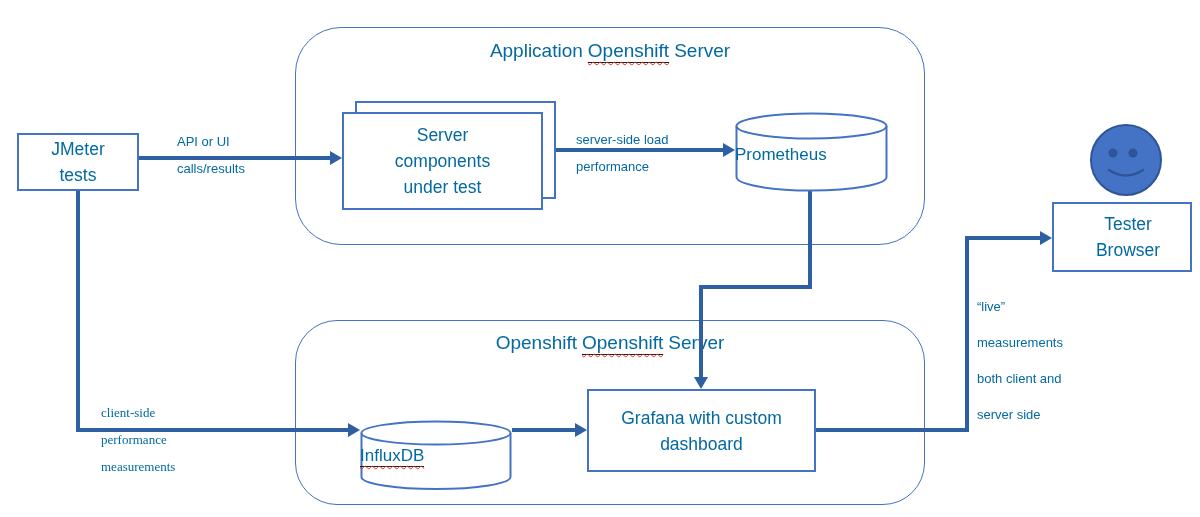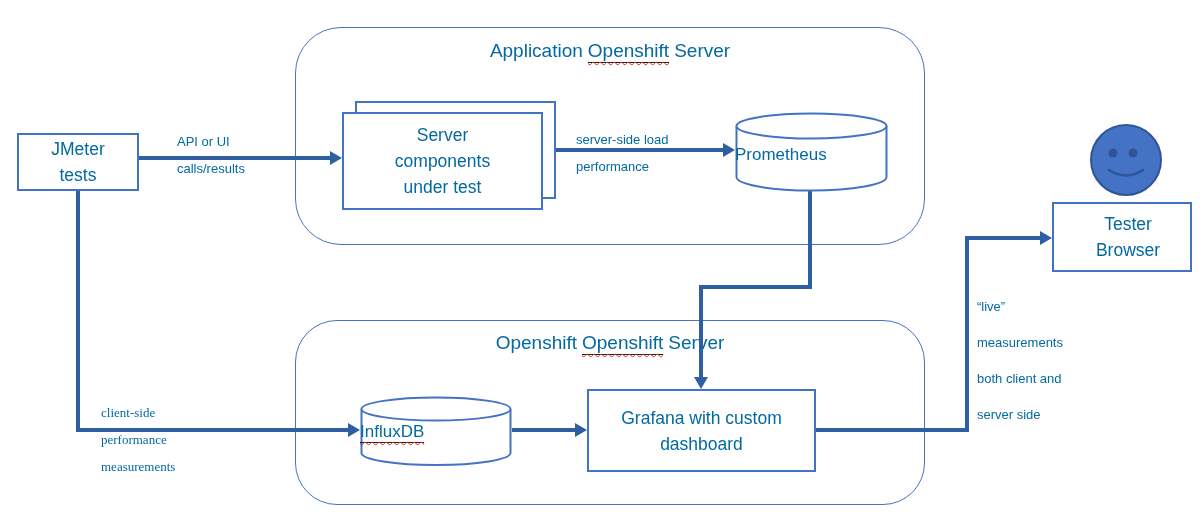--- a/index.html
+++ b/index.html
@@ -107,21 +107,21 @@
 under test</div>
 
   <div class="cylinder" style="left:735px;top:112px;width:153px;height:80px;">
     <svg width="153" height="80" viewBox="0 0 153 80">
       <path d="M1.5 14 L1.5 65 A75 13.5 0 0 0 151.5 65 L151.5 14" fill="#ffffff" stroke="#4472C4" stroke-width="2"></path>
       <ellipse cx="76.5" cy="14" rx="75" ry="12.5" fill="#ffffff" stroke="#4472C4" stroke-width="2"></ellipse>
     </svg>
     <div class="cyl-label" style="top:33px;">Prometheus</div>
   </div>
 
-  <div class="cylinder" style="left:360px;top:396px;width:139px;height:71px;">
+  <div class="cylinder" style="left:360px;top:420px;width:139px;height:71px;">
     <svg width="152" height="71" viewBox="0 0 152 71">
       <path d="M1.5 13 L1.5 57 A74.5 12 0 0 0 150.5 57 L150.5 13" fill="#ffffff" stroke="#4472C4" stroke-width="2"></path>
       <ellipse cx="76" cy="13" rx="74.5" ry="11.5" fill="#ffffff" stroke="#4472C4" stroke-width="2"></ellipse>
     </svg>
     <div class="cyl-label" style="top:26px;"><span class="squiggle"><span class="ul">InfluxDB</span></span></div>
   </div>
 
   <div class="node" style="left:587px;top:389px;width:229px;height:83px;">Grafana with custom
 dashboard</div>
 

